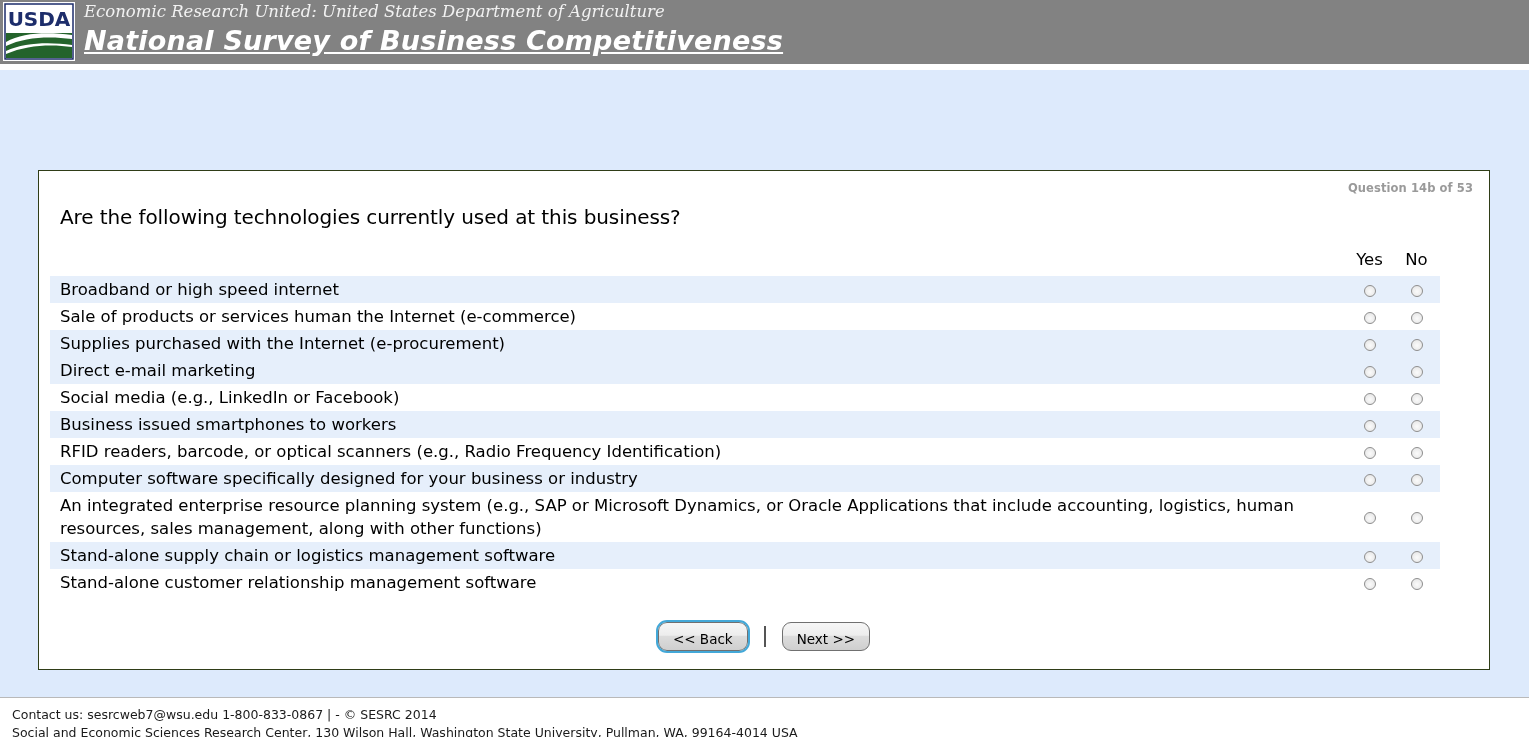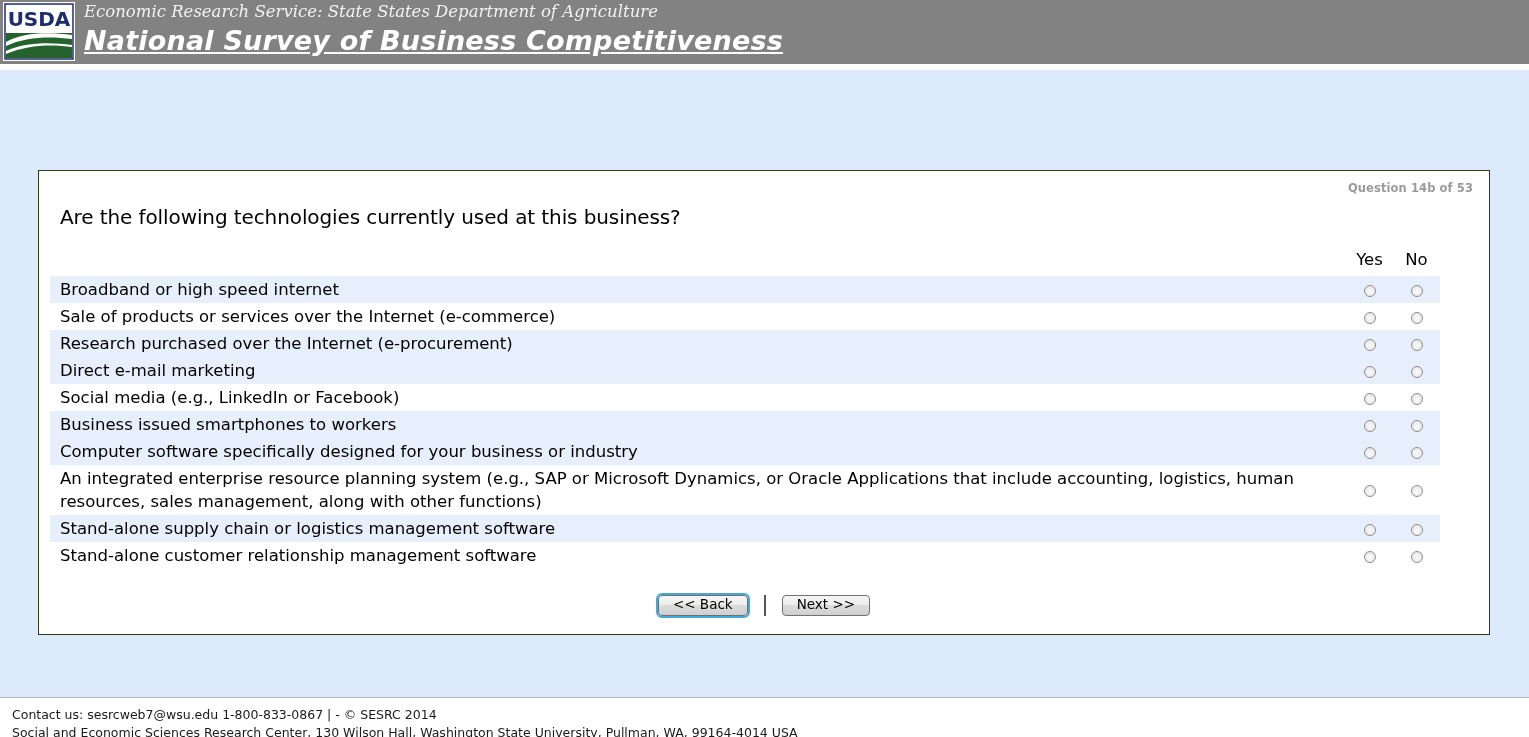--- a/index.html
+++ b/index.html
@@ -158,22 +158,22 @@
     justify-content: center;
     gap: 10px;
     padding: 26px 0 18px 0;
   }
   .btn {
     font-family: "DejaVu Sans", sans-serif;
     font-size: 13.5px;
     color: #000000;
     background: linear-gradient(to bottom, #f6f6f6 0%, #ededed 45%, #dcdcdc 50%, #cfcfcf 100%);
     border: 1px solid #707070;
-    border-radius: 4px;
-    padding: 0 14px 3px 14px;
+    border-radius: 9px;
+    padding: 8px 14px 3px 14px;
     line-height: 16px;
     cursor: pointer;
   }
   .btn.focused {
     outline: 2px solid #43a8d8;
     outline-offset: 0px;
   }
   .nav-divider {
     width: 2px;
     height: 21px;
@@ -205,21 +205,21 @@
 <div class="site-header">
   <svg class="usda-logo" viewBox="0 0 72 59" aria-hidden="true">
     <rect x="0" y="0" width="72" height="59" fill="#ffffff"></rect>
     <rect x="2" y="2" width="68" height="55" fill="#ffffff" stroke="#1d2d6b" stroke-width="1.5"></rect>
     <text x="36" y="24" text-anchor="middle" font-family="DejaVu Sans, sans-serif" font-size="20" font-weight="bold" fill="#1d2d6b">USDA</text>
     <path d="M3 31 L69 31 L69 56 L3 56 Z" fill="#24632b"></path>
     <path d="M3 40 C20 30 46 30 69 33 L69 37 C46 34 22 35 3 44 Z" fill="#ffffff"></path>
     <path d="M3 49 C22 40 48 40 69 43 L69 45 C48 42 24 43 3 52 Z" fill="#ffffff"></path>
   </svg>
   <div class="header-text">
-    <div class="header-sub">Economic Research Service: State States Department of Agriculture</div>
+    <div class="header-sub">Economic Research United: United States Department of Agriculture</div>
     <div class="header-title">National Survey of Business Competitiveness</div>
   </div>
 </div>
 
 <div class="page-gap"></div>
 
 <div class="page-body">
 
   <div class="panel">
 
@@ -243,45 +243,51 @@
           </tr>
         </thead>
         <tbody id="grid-body">
             <tr class="row-odd">
               <td class="item-label">Broadband or high speed internet</td>
               <td class="radio-cell"><span class="radio"></span></td>
               <td class="radio-cell"><span class="radio"></span></td>
               <td class="pad-cell"></td>
             </tr>
             <tr class="row-even">
-              <td class="item-label">Sale of products or services over the Internet (e-commerce)</td>
-              <td class="radio-cell"><span class="radio"></span></td>
-              <td class="radio-cell"><span class="radio"></span></td>
-              <td class="pad-cell"></td>
-            </tr>
-            <tr class="row-odd">
-              <td class="item-label">Research purchased over the Internet (e-procurement)</td>
+              <td class="item-label">Sale of products or services human the Internet (e-commerce)</td>
+              <td class="radio-cell"><span class="radio"></span></td>
+              <td class="radio-cell"><span class="radio"></span></td>
+              <td class="pad-cell"></td>
+            </tr>
+            <tr class="row-odd">
+              <td class="item-label">Supplies purchased with the Internet (e-procurement)</td>
               <td class="radio-cell"><span class="radio"></span></td>
               <td class="radio-cell"><span class="radio"></span></td>
               <td class="pad-cell"></td>
             </tr>
             <tr class="row-odd">
               <td class="item-label">Direct e-mail marketing</td>
               <td class="radio-cell"><span class="radio"></span></td>
               <td class="radio-cell"><span class="radio"></span></td>
               <td class="pad-cell"></td>
             </tr>
             <tr class="row-even">
               <td class="item-label">Social media (e.g., LinkedIn or Facebook)</td>
               <td class="radio-cell"><span class="radio"></span></td>
               <td class="radio-cell"><span class="radio"></span></td>
               <td class="pad-cell"></td>
             </tr>
             <tr class="row-odd">
               <td class="item-label">Business issued smartphones to workers</td>
+              <td class="radio-cell"><span class="radio"></span></td>
+              <td class="radio-cell"><span class="radio"></span></td>
+              <td class="pad-cell"></td>
+            </tr>
+            <tr class="row-even">
+              <td class="item-label">RFID readers, barcode, or optical scanners (e.g., Radio Frequency Identification)</td>
               <td class="radio-cell"><span class="radio"></span></td>
               <td class="radio-cell"><span class="radio"></span></td>
               <td class="pad-cell"></td>
             </tr>
             <tr class="row-odd">
               <td class="item-label">Computer software specifically designed for your business or industry</td>
               <td class="radio-cell"><span class="radio"></span></td>
               <td class="radio-cell"><span class="radio"></span></td>
               <td class="pad-cell"></td>
             </tr>

